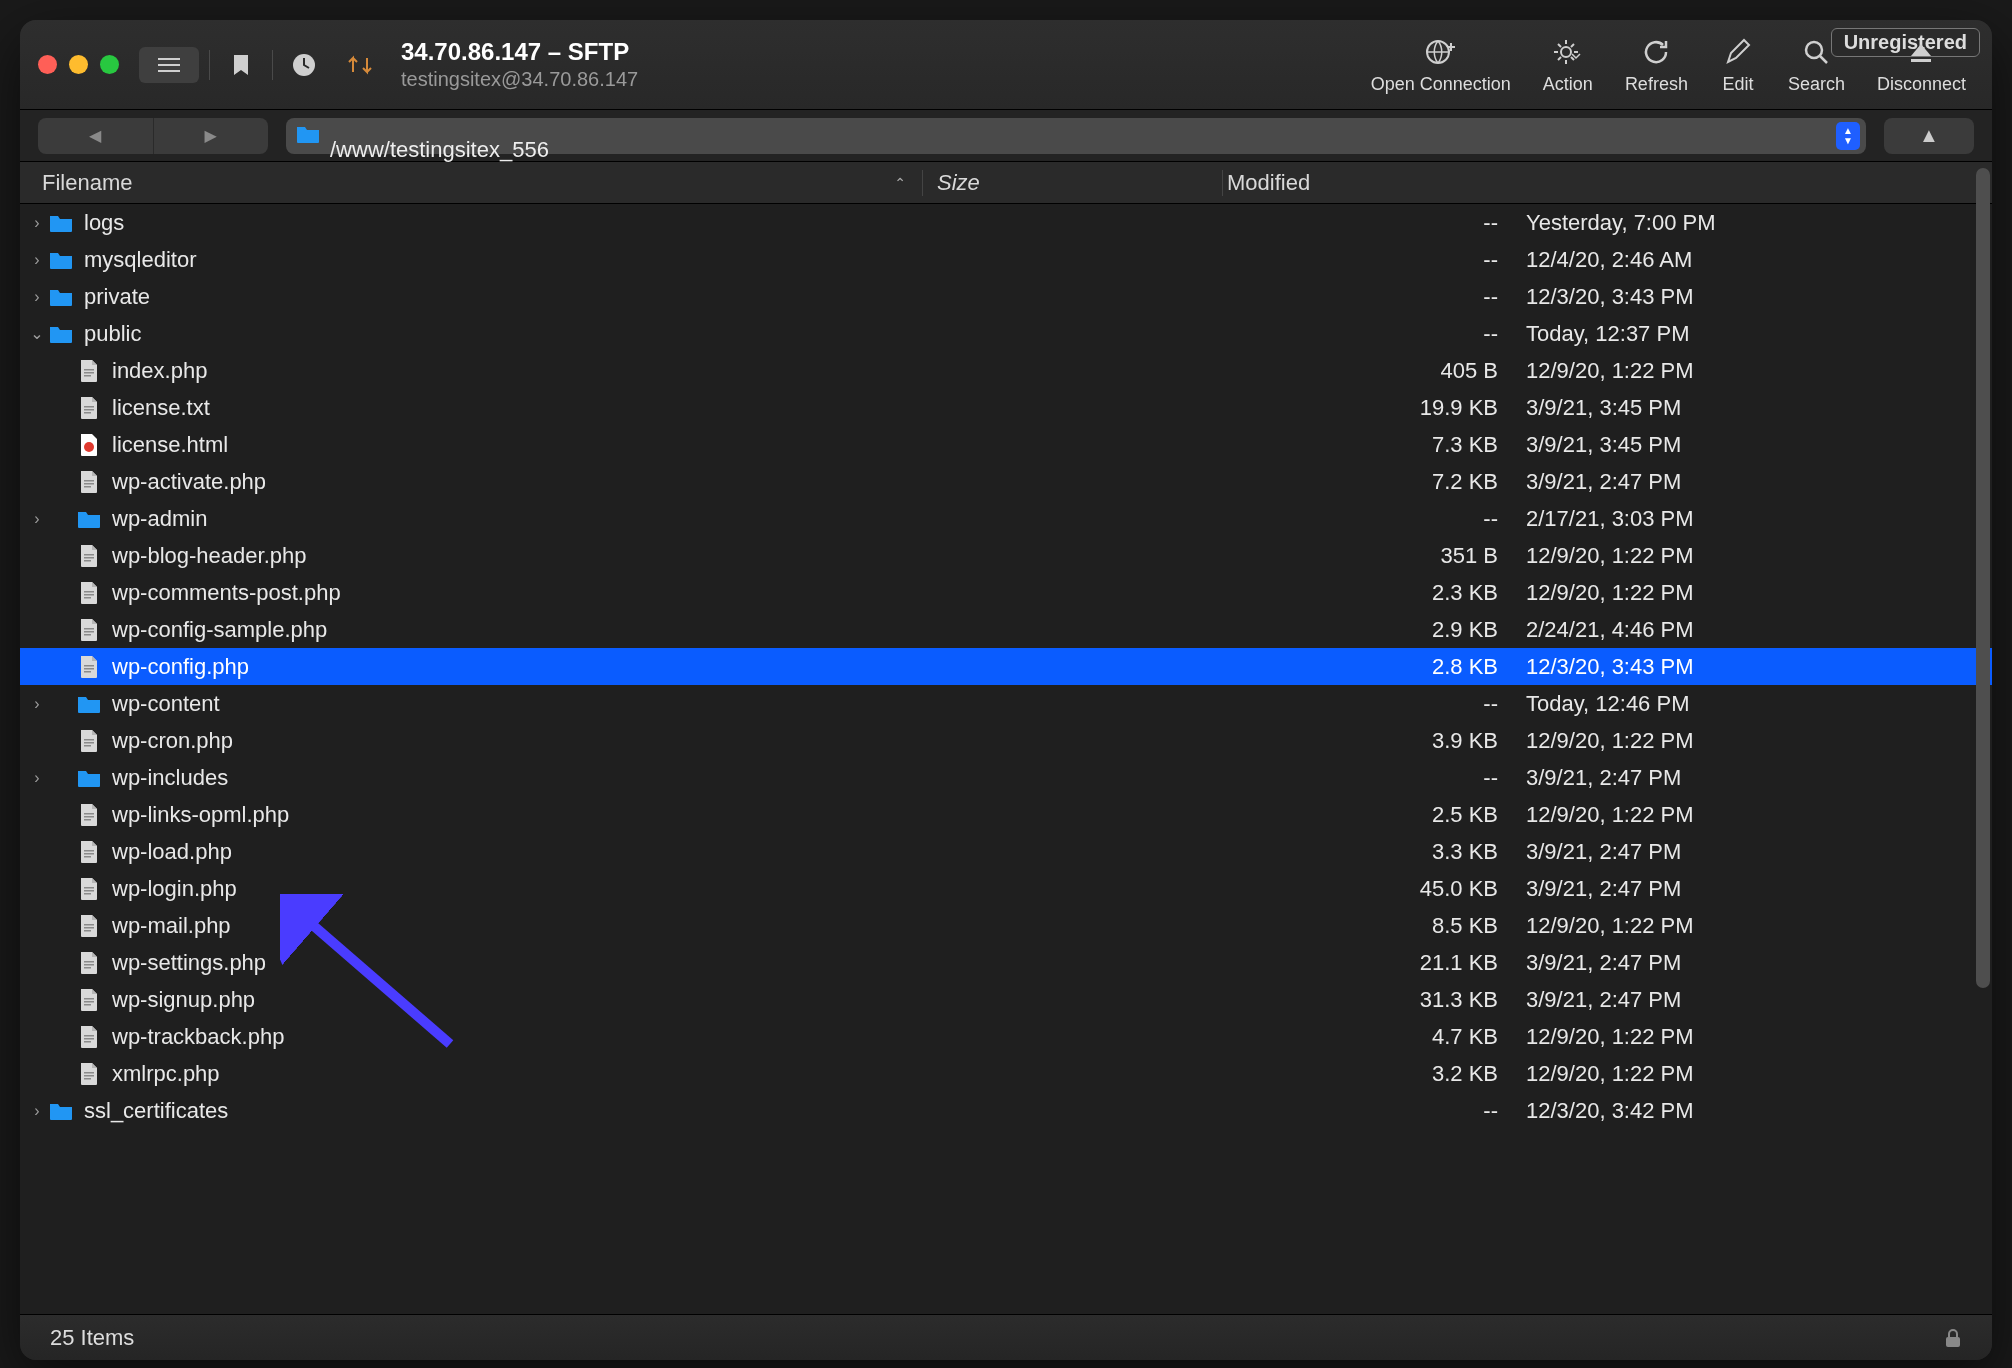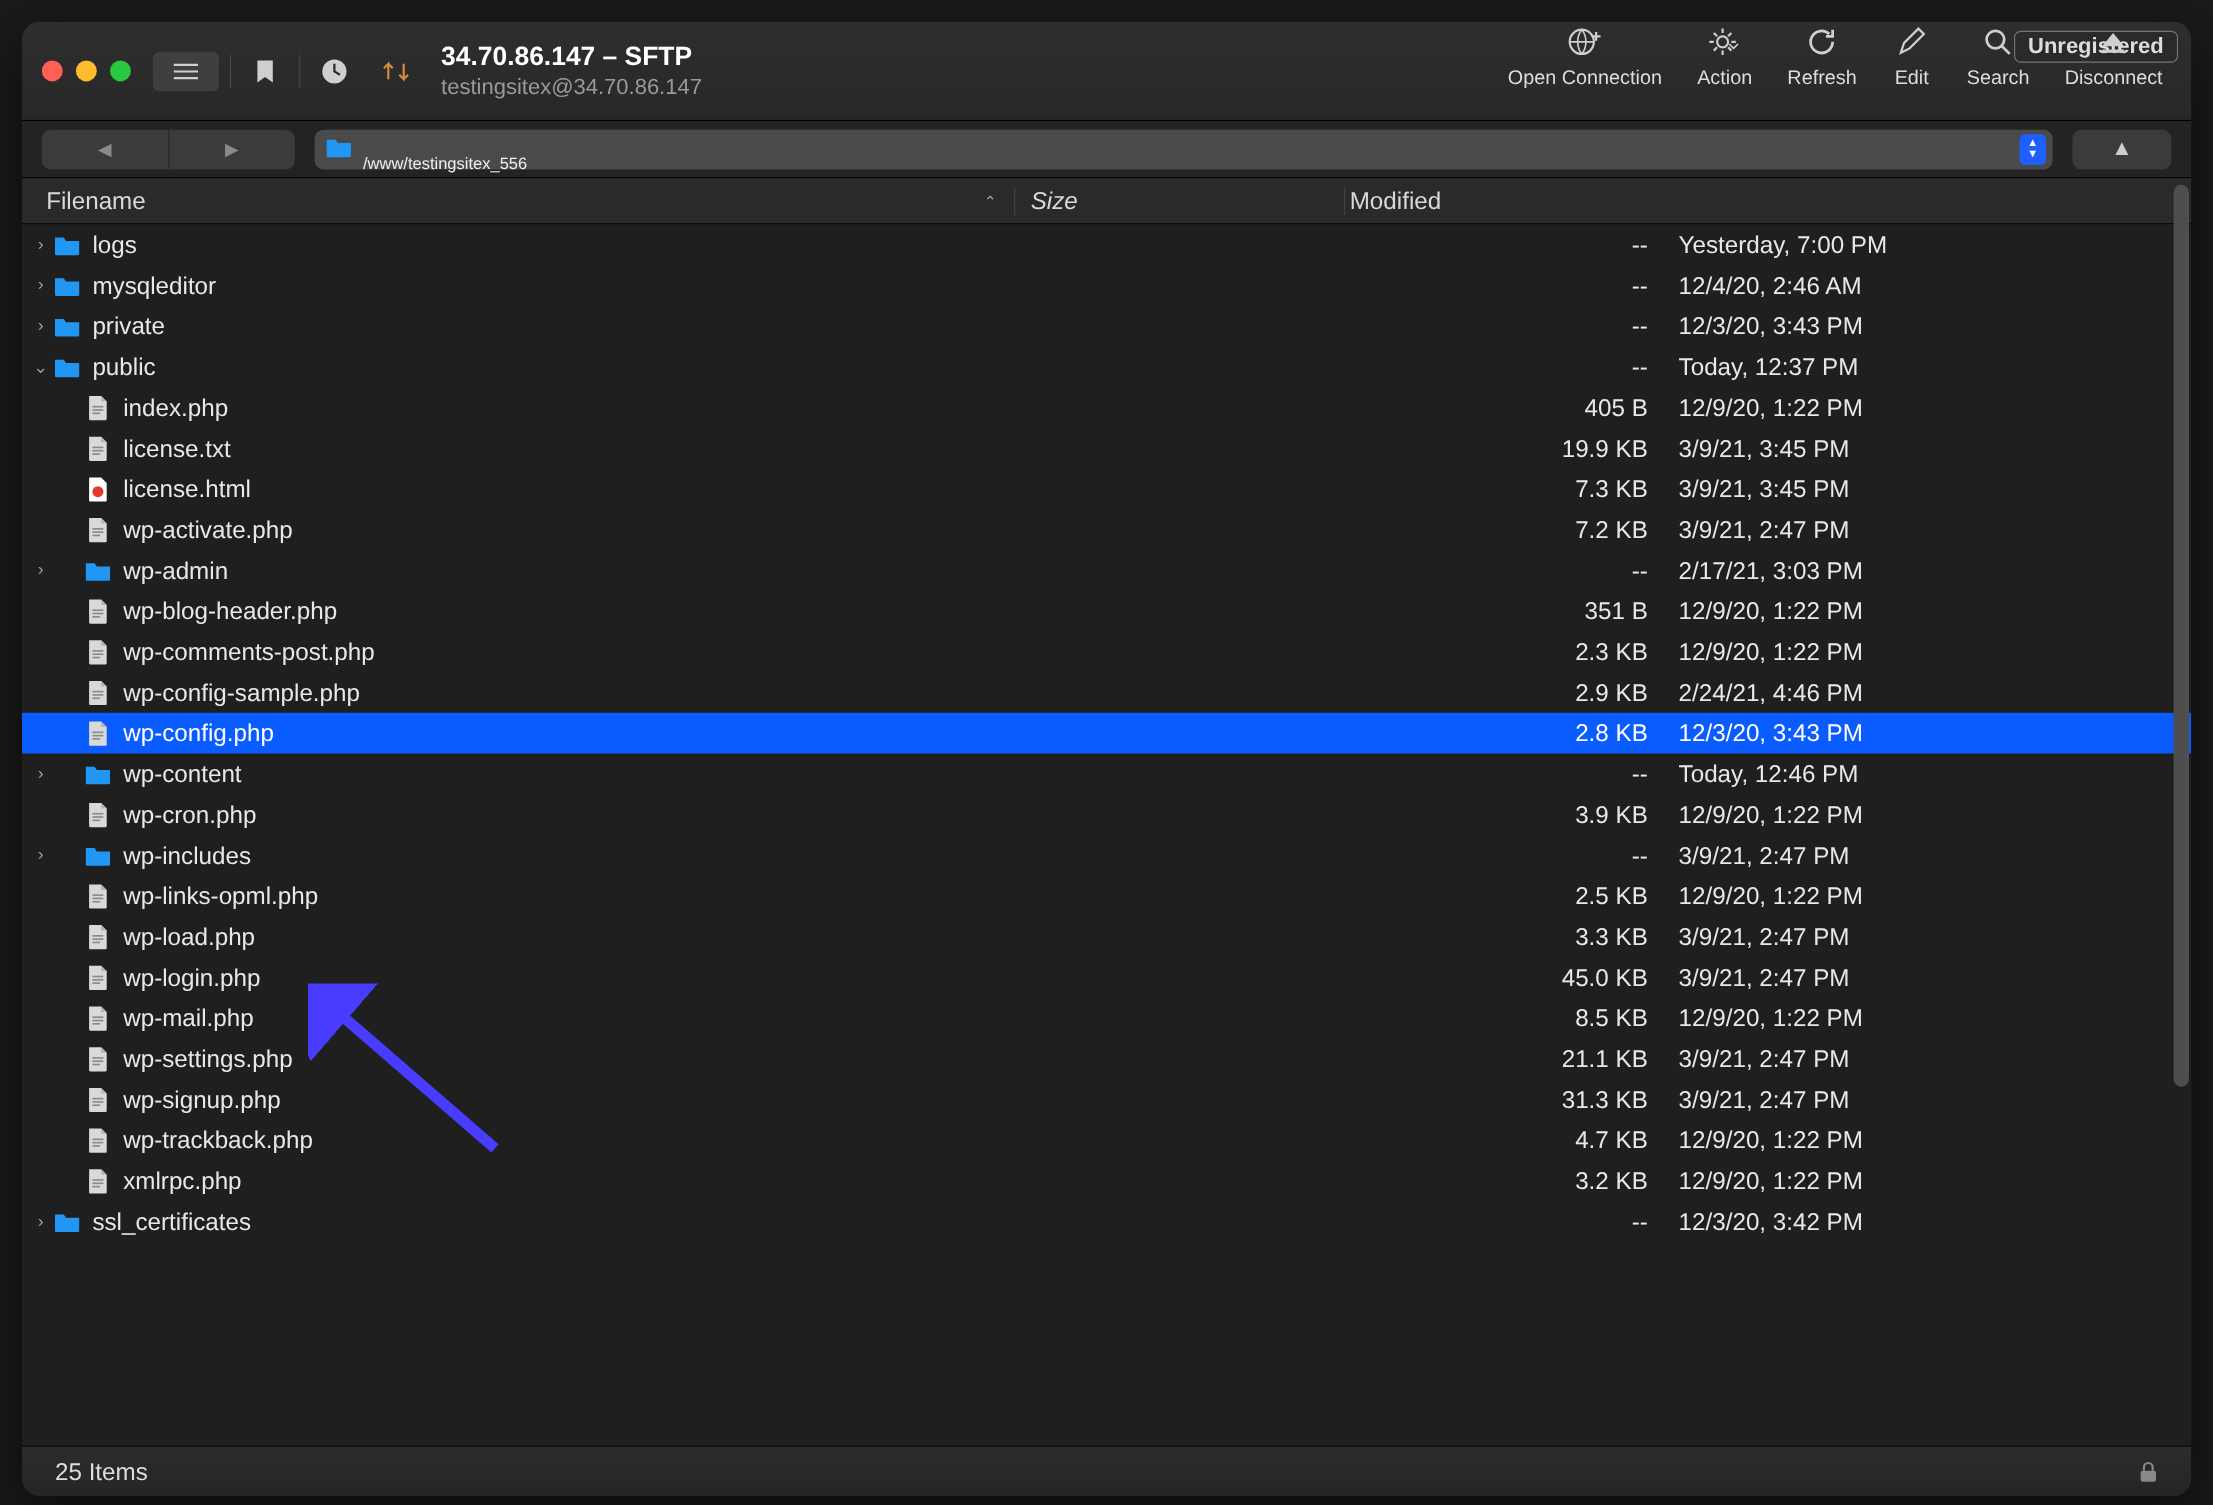--- a/index.html
+++ b/index.html
@@ -40,21 +40,21 @@
 .tb-btn {
   width: 42px; height: 36px;
   display:flex;align-items:center;justify-content:center;
   color:#bdbdbd; border-radius:6px;
 }
 .tb-btn.seg { background:#3f3f3f; width:60px; }
 .tb-sep { width:1px; height:30px; background:#4a4a4a; margin:0 10px; }
 .titles { margin-left: 20px; }
 .titles .t1 { color:#fff; font-size:24px; font-weight:600; }
 .titles .t2 { color:#9a9a9a; font-size:20px; margin-top:2px; }
-.toolbar { position:absolute; right:26px; top:0; height:100%; display:flex; gap:32px; }
+.toolbar { position:absolute; right:26px; top:0; height:100%; display:flex; align-items:center; gap:32px; }
 .tool { display:flex; flex-direction:column; align-items:center; color:#ddd; font-size:18px; gap:4px; }
 .tool-ico { width:36px;height:36px; display:flex;align-items:center;justify-content:center; color:#cfcfcf; font-size:28px;}
 .unreg {
   position:absolute; top:8px; right:12px;
   border:1px solid #777; border-radius:6px; padding:2px 12px;
   color:#ddd; font-size:20px; background:#2a2a2a;font-weight:bold;
 }
 .pathbar {
   height: 52px; background:#232323; display:flex; align-items:center;
   padding: 0 18px; gap:18px; border-bottom:1px solid #000;
@@ -244,21 +244,21 @@
     <div class="navseg">
       <div class="half">◀</div>
       <div class="half">▶</div>
     </div>
     <div class="pathfield">
       <span class="folder-ico">
         <svg width="24" height="20" viewBox="0 0 24 20">
             <path d="M1 3h8l2 3h12v12a1 1 0 0 1-1 1H2a1 1 0 0 1-1-1z" fill="#2196f3"></path>
           </svg>
       </span>
-      <span style="font-size:15px;margin-top:28px;">/www/testingsitex_556</span>
+      <span style="font-size:22px;margin-top:28px;">/www/testingsitex_556</span>
       <div class="stepper">
         <span>▲</span>
           <span>▼</span>
       </div>
     </div>
     <div class="upbtn">▲</div>
   </div>
 
   <div class="headerrow">
     <div class="hcol-name">

